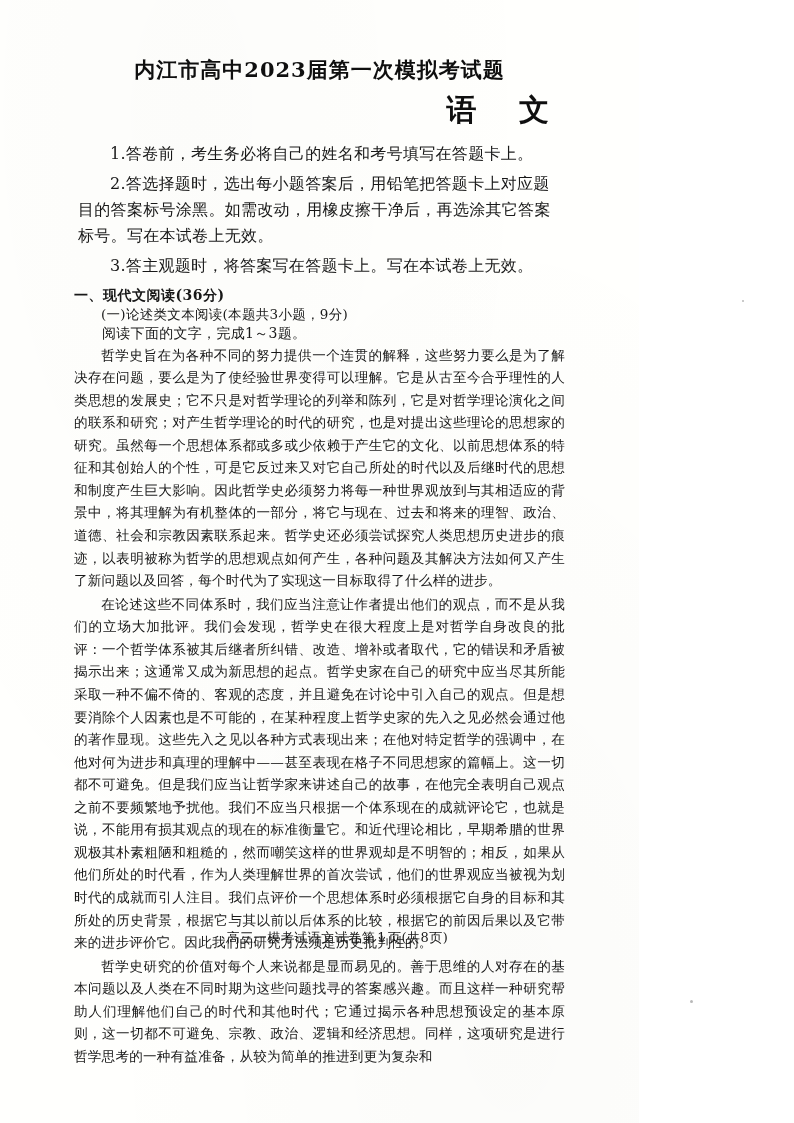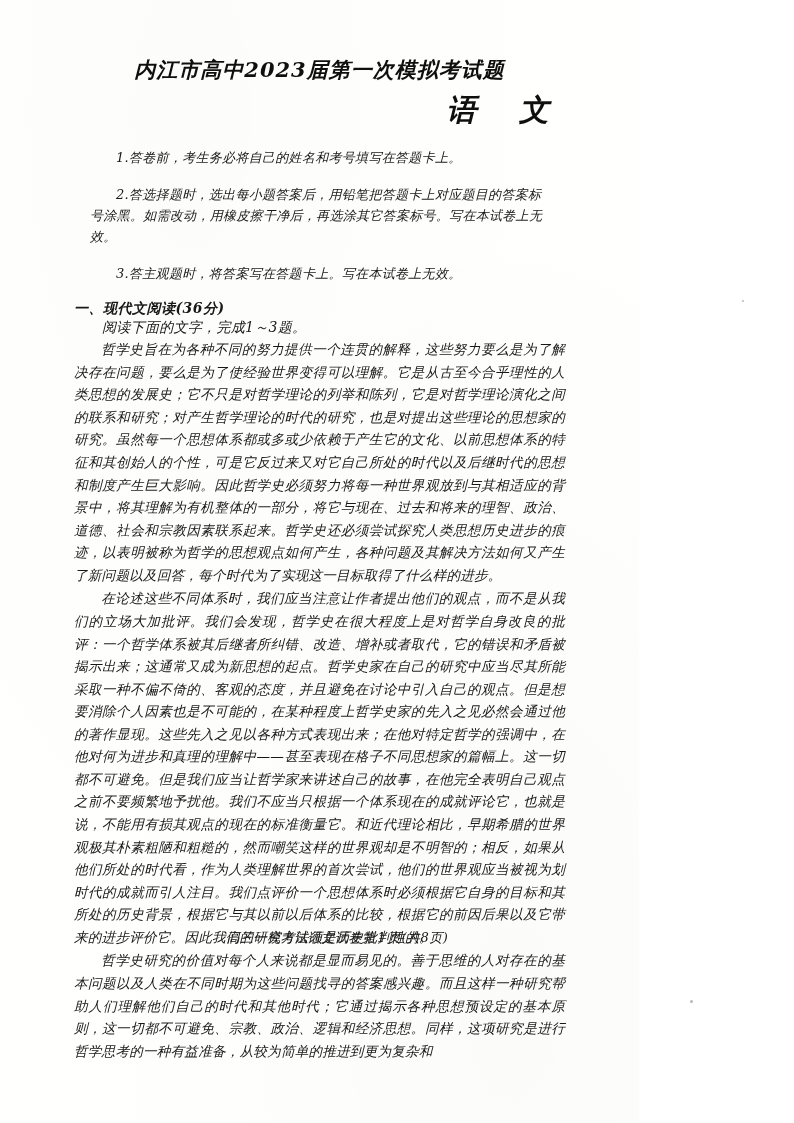--- a/index.html
+++ b/index.html
@@ -20,21 +20,20 @@
     width: 639px;
     height: 1123px;
     box-sizing: border-box;
     padding: 56px 74px 0 74px;
     
     background:
       radial-gradient(ellipse at 30% 10%, rgba(0,0,0,0.012), rgba(0,0,0,0) 60%),
       radial-gradient(ellipse at 80% 90%, rgba(0,0,0,0.015), rgba(0,0,0,0) 60%),
       #fdfdfb;
     filter: contrast(1.02);
-    font-style: italic;
   }
   .title-main {
     text-align: center;
     font-family: "DejaVu Serif", serif;
     font-weight: bold;
     font-size: 21px;
     letter-spacing: 1px;
     margin: 0 0 6px 0;
     color: #111;
   }
@@ -53,24 +52,24 @@
     text-align: center;
     margin: 2px 0 8px 0;
     letter-spacing: 0.5px;
   }
   .notice-title {
     font-size: 13.5px;
     margin: 2px 0 2px 0;
     letter-spacing: 0.5px;
   }
   .notice-item {
-    font-size: 13px;
+    font-size: 16px;
     line-height: 1.62;
     text-indent: 2em;
-    margin: 16px;
+    margin: 4px;
     letter-spacing: 0.3px;
   }
   .section-head {
     font-size: 14px;
     font-weight: bold;
     margin: 8px 0 1px 0;
     letter-spacing: 0.5px;
   }
   .subsection-head {
     font-size: 13.5px;
@@ -120,20 +119,21 @@
 
   <div class="title-main">内江市高中2023届第一次模拟考试题</div>
   <div class="title-sub">语 文</div>
 
 
   <p class="notice-item">1.答卷前，考生务必将自己的姓名和考号填写在答题卡上。</p>
   <p class="notice-item">2.答选择题时，选出每小题答案后，用铅笔把答题卡上对应题目的答案标号涂黑。如需改动，用橡皮擦干净后，再选涂其它答案标号。写在本试卷上无效。</p>
   <p class="notice-item">3.答主观题时，将答案写在答题卡上。写在本试卷上无效。</p>
 
   <div class="section-head">一、现代文阅读(36分)</div>
+  <div class="subsection-head">(一)论述类文本阅读(本题共3小题，9分)</div>
   <div class="instruction">阅读下面的文字，完成1～3题。</div>
 
   <p class="body-para">哲学史旨在为各种不同的努力提供一个连贯的解释，这些努力要么是为了解决存在问题，要么是为了使经验世界变得可以理解。它是从古至今合乎理性的人类思想的发展史；它不只是对哲学理论的列举和陈列，它是对哲学理论演化之间的联系和研究；对产生哲学理论的时代的研究，也是对提出这些理论的思想家的研究。虽然每一个思想体系都或多或少依赖于产生它的文化、以前思想体系的特征和其创始人的个性，可是它反过来又对它自己所处的时代以及后继时代的思想和制度产生巨大影响。因此哲学史必须努力将每一种世界观放到与其相适应的背景中，将其理解为有机整体的一部分，将它与现在、过去和将来的理智、政治、道德、社会和宗教因素联系起来。哲学史还必须尝试探究人类思想历史进步的痕迹，以表明被称为哲学的思想观点如何产生，各种问题及其解决方法如何又产生了新问题以及回答，每个时代为了实现这一目标取得了什么样的进步。</p>
   <p class="body-para">在论述这些不同体系时，我们应当注意让作者提出他们的观点，而不是从我们的立场大加批评。我们会发现，哲学史在很大程度上是对哲学自身改良的批评：一个哲学体系被其后继者所纠错、改造、增补或者取代，它的错误和矛盾被揭示出来；这通常又成为新思想的起点。哲学史家在自己的研究中应当尽其所能采取一种不偏不倚的、客观的态度，并且避免在讨论中引入自己的观点。但是想要消除个人因素也是不可能的，在某种程度上哲学史家的先入之见必然会通过他的著作显现。这些先入之见以各种方式表现出来；在他对特定哲学的强调中，在他对何为进步和真理的理解中——甚至表现在格子不同思想家的篇幅上。这一切都不可避免。但是我们应当让哲学家来讲述自己的故事，在他完全表明自己观点之前不要频繁地予扰他。我们不应当只根据一个体系现在的成就评论它，也就是说，不能用有损其观点的现在的标准衡量它。和近代理论相比，早期希腊的世界观极其朴素粗陋和粗糙的，然而嘲笑这样的世界观却是不明智的；相反，如果从他们所处的时代看，作为人类理解世界的首次尝试，他们的世界观应当被视为划时代的成就而引人注目。我们点评价一个思想体系时必须根据它自身的目标和其所处的历史背景，根据它与其以前以后体系的比较，根据它的前因后果以及它带来的进步评价它。因此我们的研究方法须是历史批判性的。</p>
   <p class="body-para">哲学史研究的价值对每个人来说都是显而易见的。善于思维的人对存在的基本问题以及人类在不同时期为这些问题找寻的答案感兴趣。而且这样一种研究帮助人们理解他们自己的时代和其他时代；它通过揭示各种思想预设定的基本原则，这一切都不可避免、宗教、政治、逻辑和经济思想。同样，这项研究是进行哲学思考的一种有益准备，从较为简单的推进到更为复杂和</p>
 
   <div class="footer">
     <span>高三一模考试语文试卷第</span><span class="fnum">1</span><span>页(共8页)</span>
   </div>
 

